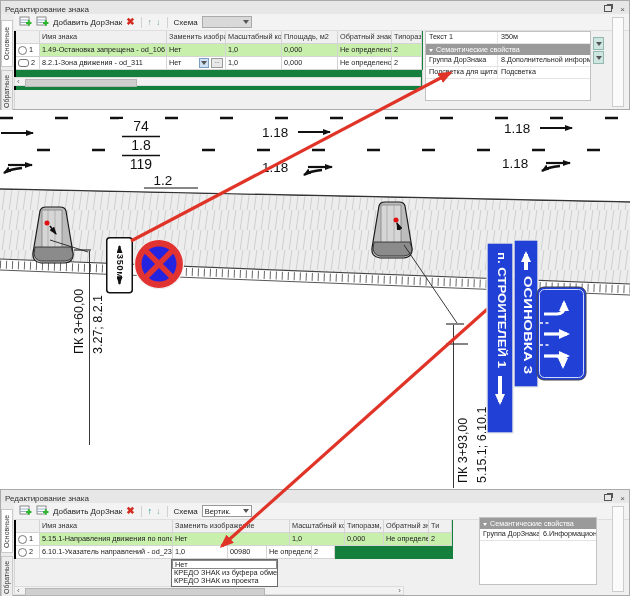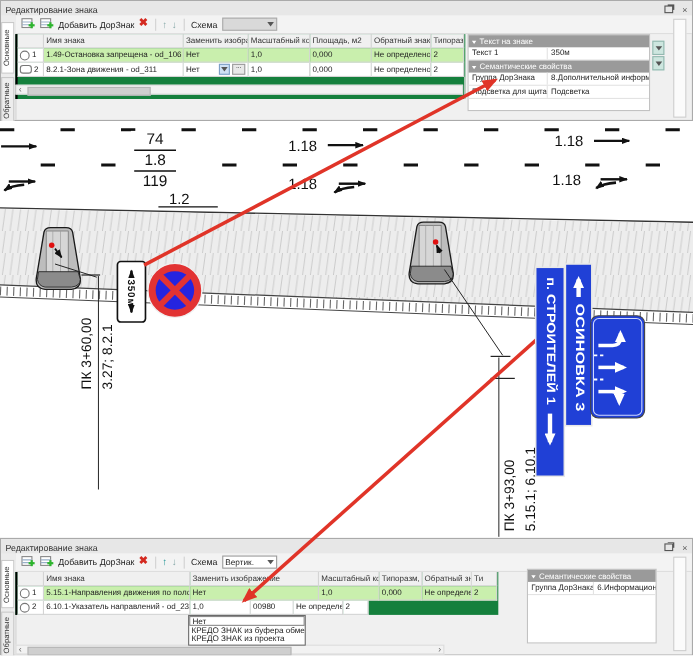--- a/index.html
+++ b/index.html
@@ -150,24 +150,20 @@
         <div class="td c7">2</div>
       </div>
       <div style="height:20px;border-right:1px solid #d4d4d4"></div>
     </div>
     <div class="hscroll" style="left:13px;top:76px;width:407px">
       <span class="sarr">‹</span>
       <span class="thumb" style="left:10px;width:110px"></span>
     </div>
 
     <div class="pg" style="left:424px;top:30px;width:166px;height:70px">
-      <div class="pg-h">
-          <span class="tri w"></span>
-          <span>Текст на знаке</span>
-        </div>
       <div class="pg-r">
         <div class="pg-l" style="width:72px">Текст 1</div>
         <div class="pg-v">350м</div>
       </div>
       <div class="pg-h">
           <span class="tri w"></span>
           <span>Семантические свойства</span>
         </div>
       <div class="pg-r">
         <div class="pg-l" style="width:72px">Группа ДорЗнака</div>

